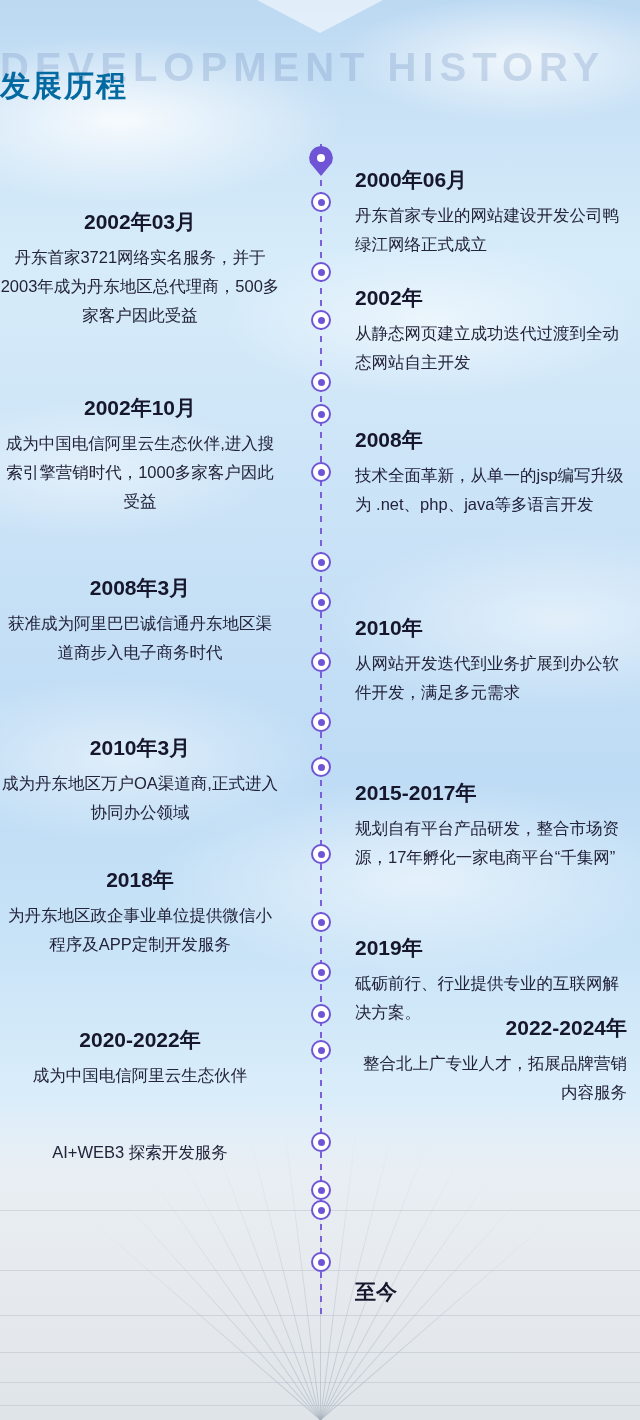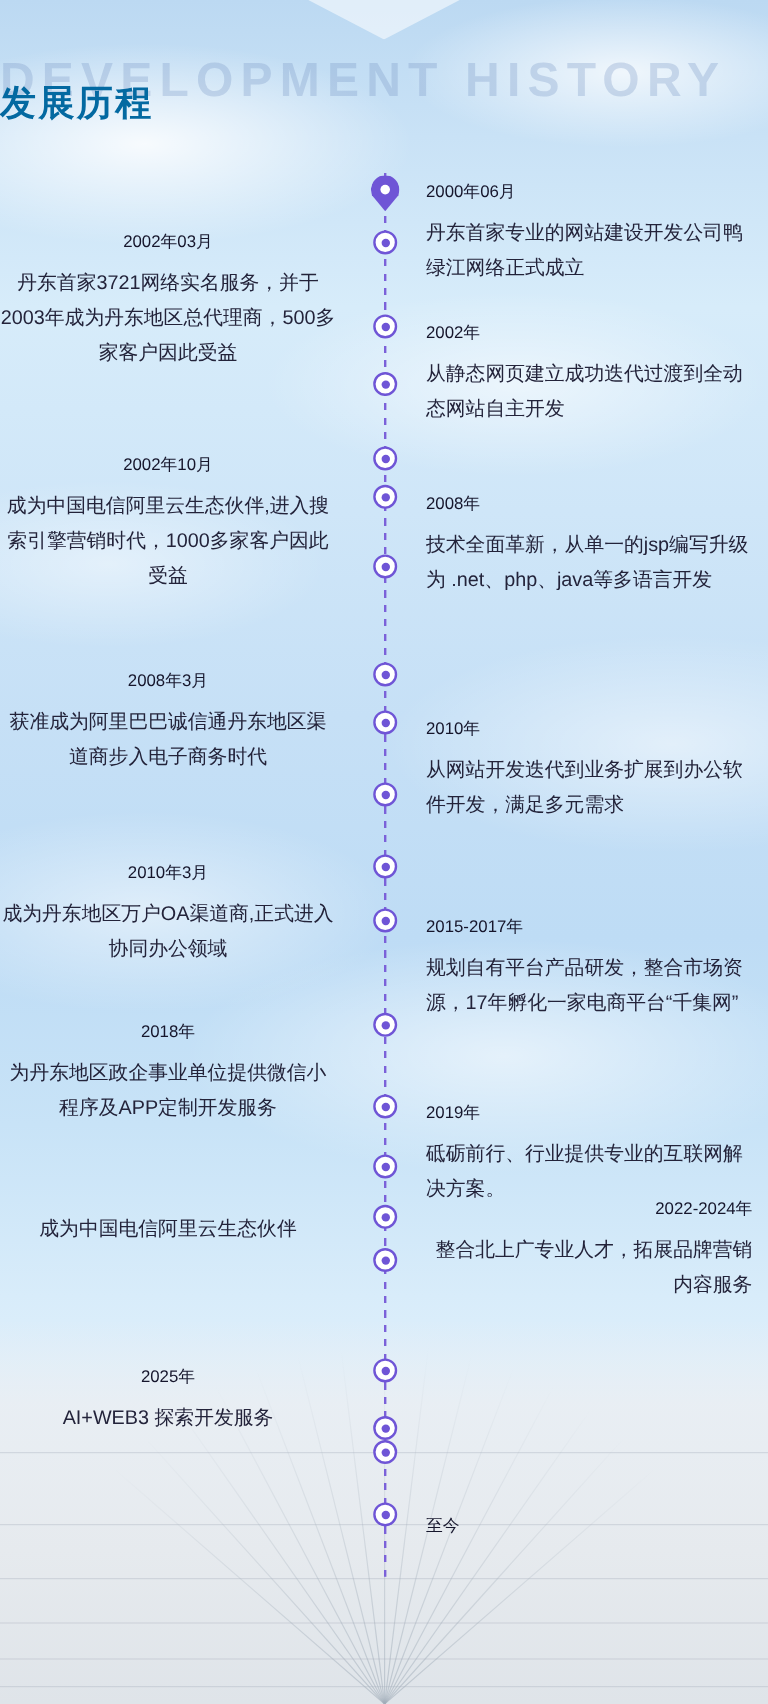--- a/index.html
+++ b/index.html
@@ -149,25 +149,26 @@
     left: 8px; top: 8px;
     width: 8px; height: 8px;
     border-radius: 50%;
     background: #ffffff;
   }
 
   .entry { position: absolute; }
   .entry.left  { right: 360px; text-align: center; width: 280px; }
   .entry.right { left: 355px;  text-align: left;  width: 272px; }
   .entry .date {
-    font-size: 14px;
-    font-weight: 400;
+    font-size: 21px;
+    font-weight: 700;
     color: #16162c;
     line-height: 30px;
     white-space: nowrap;
+    margin-top: 21px;
   }
   .entry .desc {
     margin-top: 6px;
     font-size: 16.5px;
     line-height: 29px;
     color: #23233a;
   }
 </style>
 </head>
 <body>
@@ -276,20 +277,20 @@
       </div>
       <div class="entry left" style="top: 580px;">
         <div class="date">2010年3月</div>
         <div class="desc">成为丹东地区万户OA渠道商,正式进入协同办公领域</div>
       </div>
       <div class="entry left" style="top: 712px;">
         <div class="date">2018年</div>
         <div class="desc">为丹东地区政企事业单位提供微信小程序及APP定制开发服务</div>
       </div>
       <div class="entry left" style="top: 872px;">
+        <div class="date">2020-2022年</div>
         <div class="desc">成为中国电信阿里云生态伙伴</div>
       </div>
       <div class="entry left" style="top: 1000px;">
-        <div class="date">2025年</div>
         <div class="desc">AI+WEB3 探索开发服务</div>
       </div>
     </div>
 </div>
 
 </body></html>

